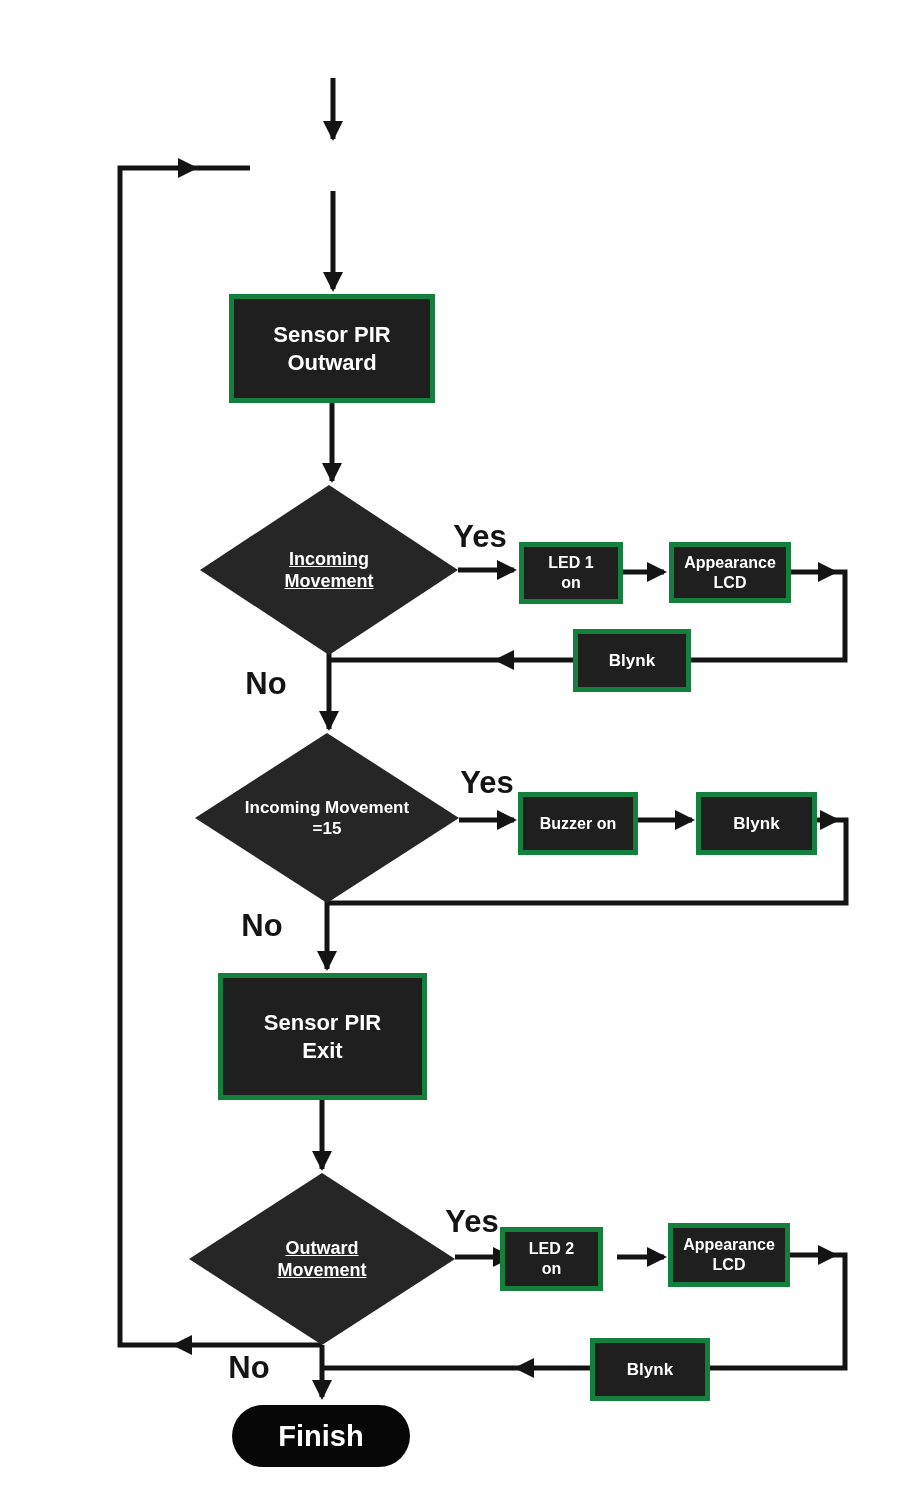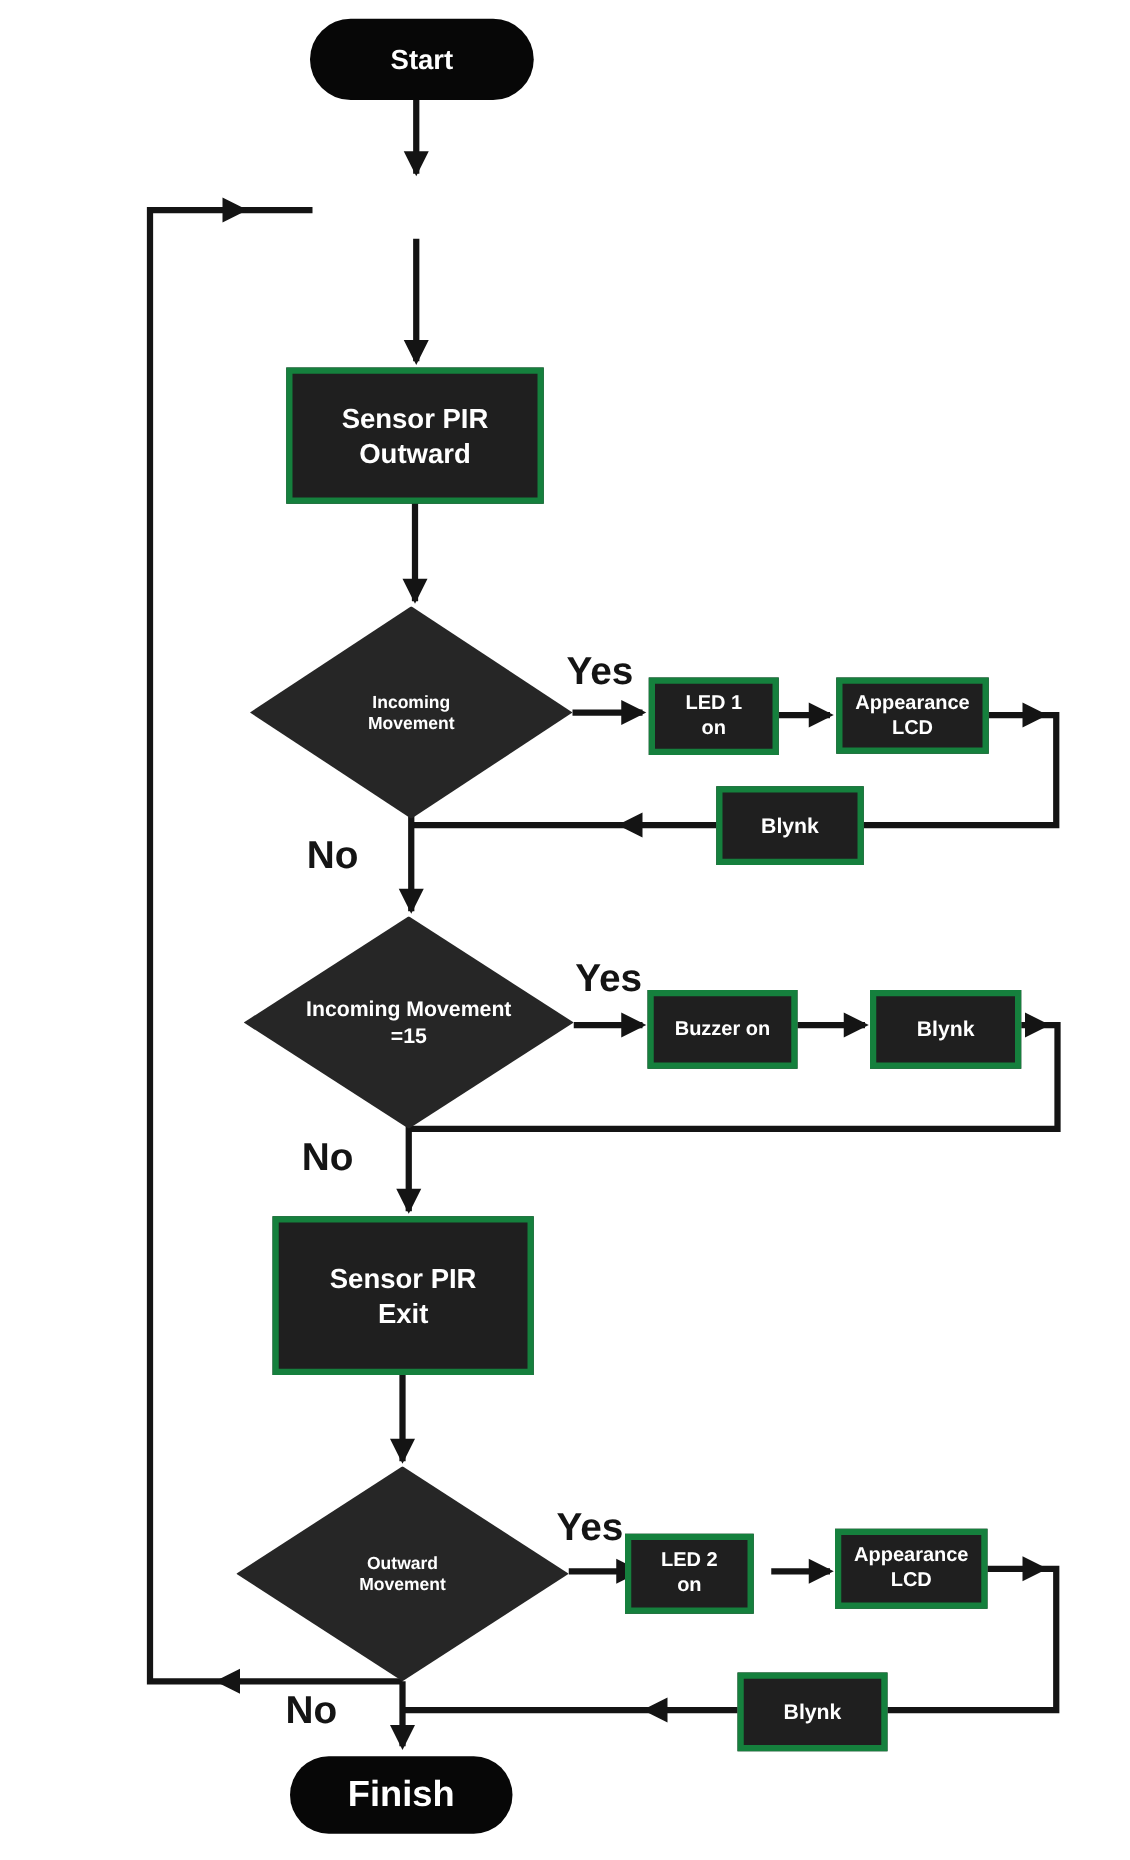--- a/index.html
+++ b/index.html
@@ -31,21 +31,21 @@
   }
   .rect{background:var(--rect_fill);border:5px solid #15803d;}
   .diamond{background:var(--diamond_fill);clip-path:polygon(50% 0,100% 50%,50% 100%,0 50%);}
   .pill{background:var(--pill_fill);border-radius:34px;}
   .para{background:var(--rect_fill);clip-path:polygon(23.5% 0,100% 0,76.5% 100%,0 100%);}
   .branch-label{
     position:absolute;display:flex;align-items:center;justify-content:center;
     width:76px;height:42px;
     color:var(--label_color);font-weight:800;font-size:31px;
   }
-  .fs22{font-size:22px;} .fs20{font-size:14px;} .fs19{font-size:19px;}
+  .fs22{font-size:22px;} .fs20{font-size:18px;text-decoration:underline;} .fs19{font-size:19px;}
   .fs17{font-size:17px;} .fs16{font-size:16px;justify-content:center;} .fs29{font-size:29px;}
 </style>
 </head>
 <body>
 
 <div id="canvas">
 
   <svg id="edges" viewBox="0 0 904 1488" xmlns="http://www.w3.org/2000/svg">
 
     <path d="M333 78 V139"></path>
@@ -89,23 +89,20 @@
     <polygon points="514,1368 534,1358 534,1378"></polygon>
 
     <path d="M322 1345 H120 V168 H250"></path>
     <polygon points="172,1345 192,1335 192,1355"></polygon>
     <polygon points="198,168 178,158 178,178"></polygon>
 
     <path d="M322 1345 V1397"></path>
     <polygon points="322,1400 312,1380 332,1380"></polygon>
   </svg>
 
-  <div class="node pill fs22" style="left:248px;top:15px;width:179px;height:65px;">
-    <span>Start</span>
-  </div>
 
 
   <div class="node rect fs22" style="left:229px;top:294px;width:206px;height:109px;">
     <span>Sensor PIR</span>
     <span>Outward</span>
   </div>
 
   <div class="node diamond fs20" style="left:200px;top:485px;width:258px;height:170px;">
     <span>Incoming</span>
     <span>Movement</span>

